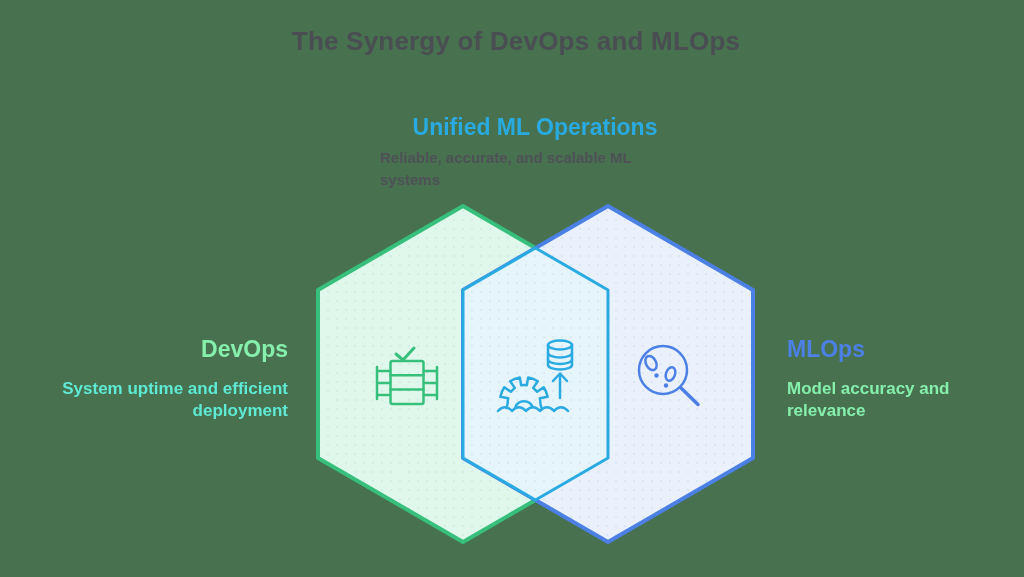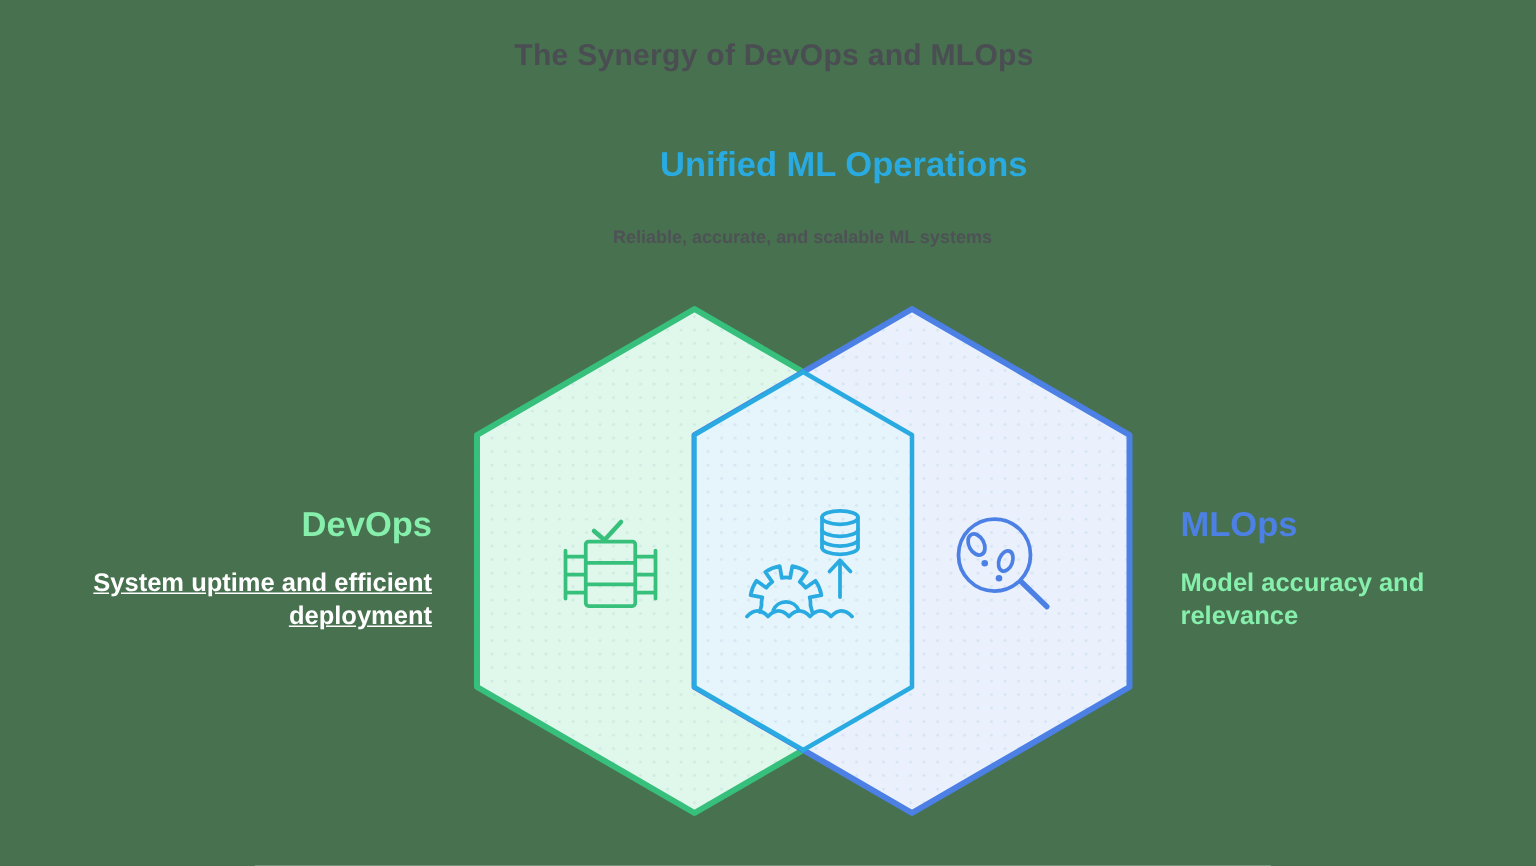--- a/index.html
+++ b/index.html
@@ -8,32 +8,32 @@
     width: 1024px;
     height: 577px;
     overflow: hidden;
     font-family: "Liberation Sans", sans-serif;
   }
   .hex-svg { position: absolute; inset: 0; }
   .txt { position: absolute; margin: 0; }
   .page-title {
     top: 26px; left: 8px; right: 0;
     text-align: center;
-    font-size: 20px; font-weight: 700;
+    font-size: 26px; font-weight: 700;
     letter-spacing: 0.2px;
   }
   .center-label {
-    top: 96px; left: 385px; width: 300px;
-    text-align: right;
+    top: 114px; left: 385px; width: 300px;
+    text-align: center;
     font-size: 23px; font-weight: 700;
   }
   .center-desc {
     top: 147px; left: 380px; width: 310px;
-    text-align: center;
-    font-size: 12px; font-weight: 700; line-height: 22px;
+    text-align: left;
+    font-size: 15px; font-weight: 700; line-height: 22px;
   }
   .left-label {
     top: 336px; left: 38px; width: 250px;
     text-align: right;
     font-size: 23px; font-weight: 700;
   }
   .left-desc {
     top: 378px; left: 38px; width: 250px;
     text-align: right;
     font-size: 17px; font-weight: 700; line-height: 22px;
@@ -113,18 +113,18 @@
       <circle cx="666" cy="385.5" r="2.2" stroke="none" fill="#4C80E4"></circle>
     </g>
   </svg>
 
   <h1 class="txt page-title" style="color: rgb(74, 78, 82);">The Synergy of DevOps and MLOps</h1>
 
   <div class="txt center-label" style="color: rgb(41, 171, 226);">Unified ML Operations</div>
   <div class="txt center-desc" style="color: rgb(78, 82, 86);">Reliable, accurate, and scalable ML systems</div>
 
   <div class="txt left-label" style="color: #86efac;">DevOps</div>
-  <div class="txt left-desc" style="color: #ffffff; text-decoration: underline;">System uptime and efficient deployment</div>
+  <div class="txt left-desc" style="color: #5eead4;">System uptime and efficient deployment</div>
 
   <div class="txt right-label" style="color: rgb(76, 128, 228);">MLOps</div>
   <div class="txt right-desc" style="color: #86efac;">Model accuracy and relevance</div>
 
 </div>
 
 </body></html>

